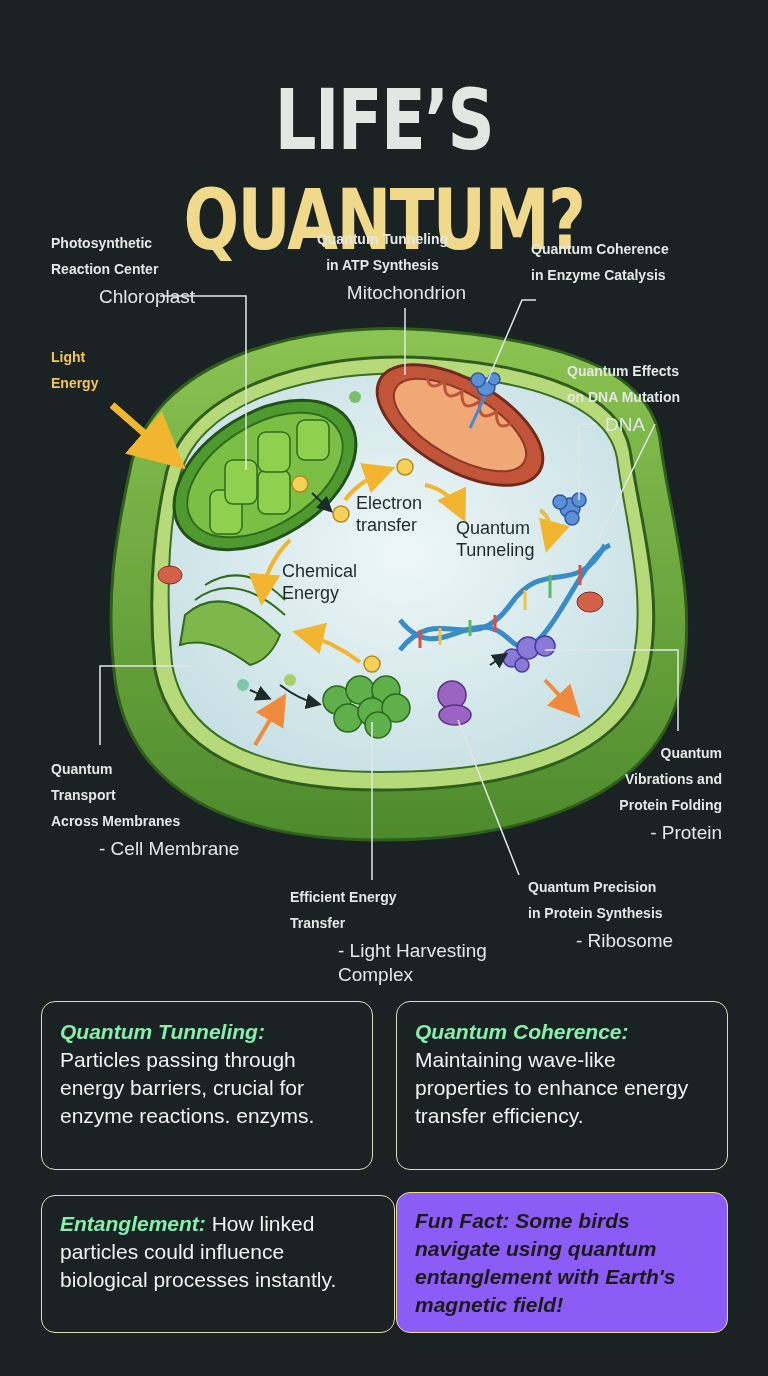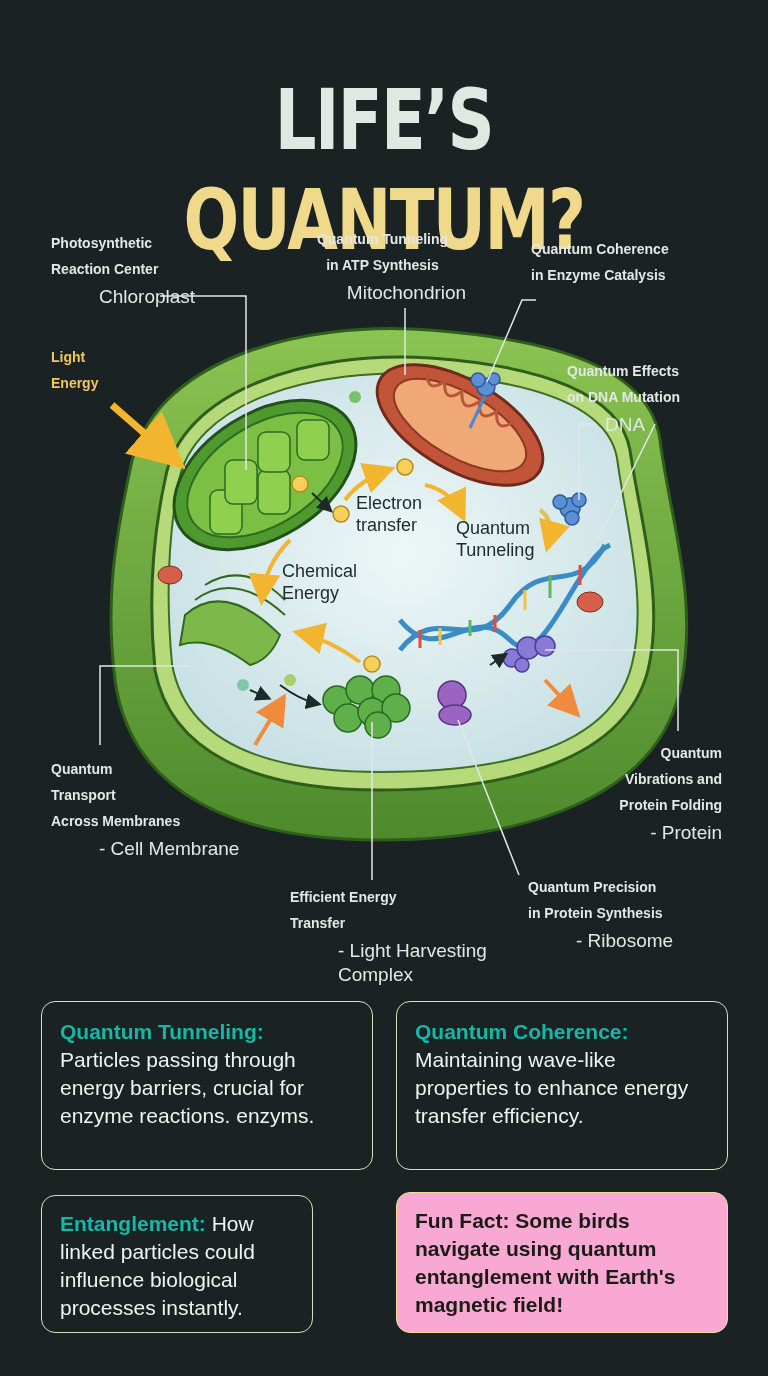--- a/index.html
+++ b/index.html
@@ -9,22 +9,22 @@
   .title .y{color:#f0d98a;}
   .lbl{position:absolute;font-family:"Liberation Sans",sans-serif;}
   .lbl .h{font-weight:bold;font-size:14px;line-height:26px;color:#e3e7e5;display:block;}
   .lbl .s{font-size:19px;line-height:24px;color:#e3e7e5;display:block;margin-left:48px;}
   .lbl .h.gold{color:#f2c65a;}
   .right{text-align:right;}
   .center{text-align:center;}
   svg.cell{position:absolute;left:0;top:0;}
   .inner-lbl{position:absolute;font-size:18px;line-height:22px;color:#1d2a2a;}
   .card{position:absolute;border:1.5px solid #d8dfb8;border-radius:14px;box-sizing:border-box;padding:16px 18px;font-size:21px;line-height:28px;color:#f0f2ef;}
-  .card .k{color:#14b8a6;font-weight:bold;}
-  .card.fun{background:#f9a8d4;border-color:#efde93;color:#1b1b14;font-weight:bold;}
+  .card .k{color:#86efac;font-weight:bold;font-style:italic;}
+  .card.fun{background:#8b5cf6;border-color:#efde93;color:#1b1b14;font-weight:bold;font-style:italic;}
 </style>
 </head>
 <body>
 
 <div class="title">
   <span class="w">LIFE’S</span>
   <span class="y">QUANTUM?</span>
 </div>
 
 <svg class="cell" width="768" height="1376" viewBox="0 0 768 1376">
@@ -229,18 +229,18 @@
 </div>
 
 <div class="card" style="left:41px;top:1001px;width:332px;height:169px;">
   <span class="k">Quantum Tunneling:</span><br>
   <span>Particles passing through energy barriers, crucial for enzyme reactions. enzyms.</span>
 </div>
 <div class="card" style="left:396px;top:1001px;width:332px;height:169px;">
   <span class="k">Quantum Coherence:</span><br>
   <span>Maintaining wave-like properties to enhance energy transfer efficiency.</span>
 </div>
-<div class="card" style="left:41px;top:1195px;width:272px;height:138px;padding-top:14px;">
+<div class="card" style="left:41px;top:1195px;width:354px;height:138px;padding-top:14px;">
   <span class="k">Entanglement:</span><span> How linked particles could influence biological processes instantly.</span>
 </div>
 <div class="card fun" style="left:396px;top:1192px;width:332px;height:141px;padding-top:14px;">
   <span>Fun Fact: Some birds navigate using quantum entanglement with Earth's magnetic field!</span>
 </div>
 
 </body></html>

